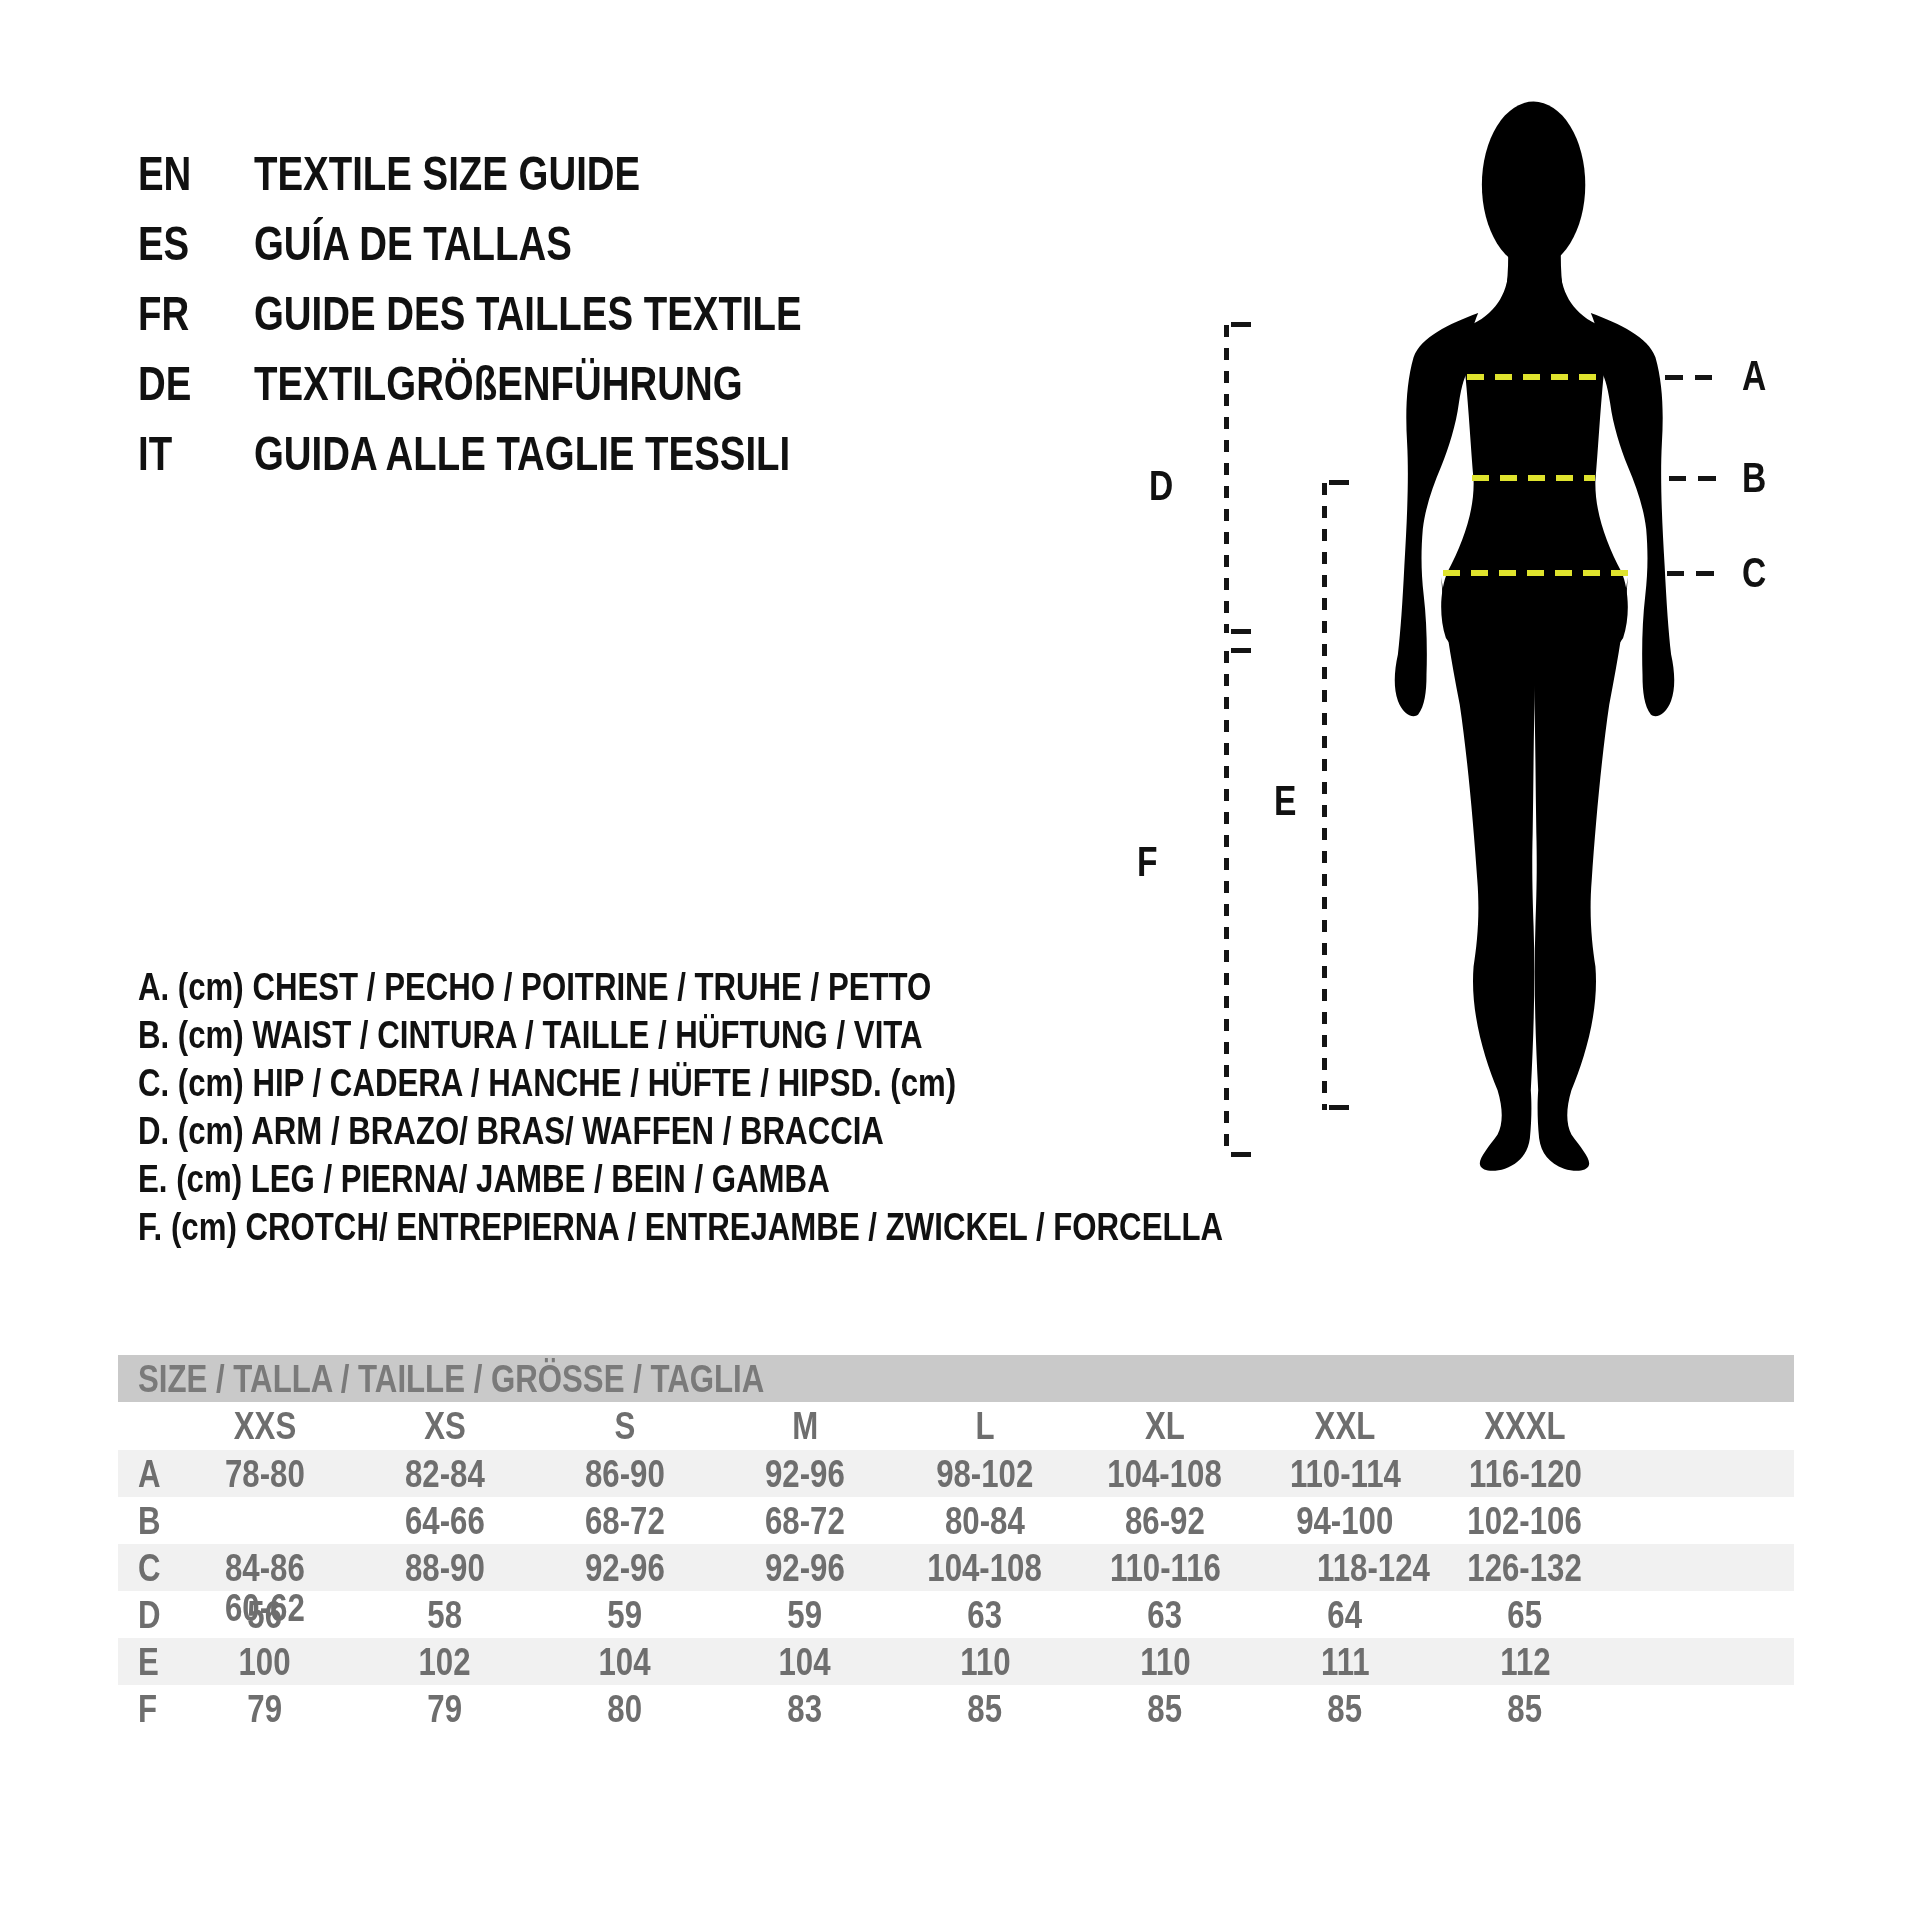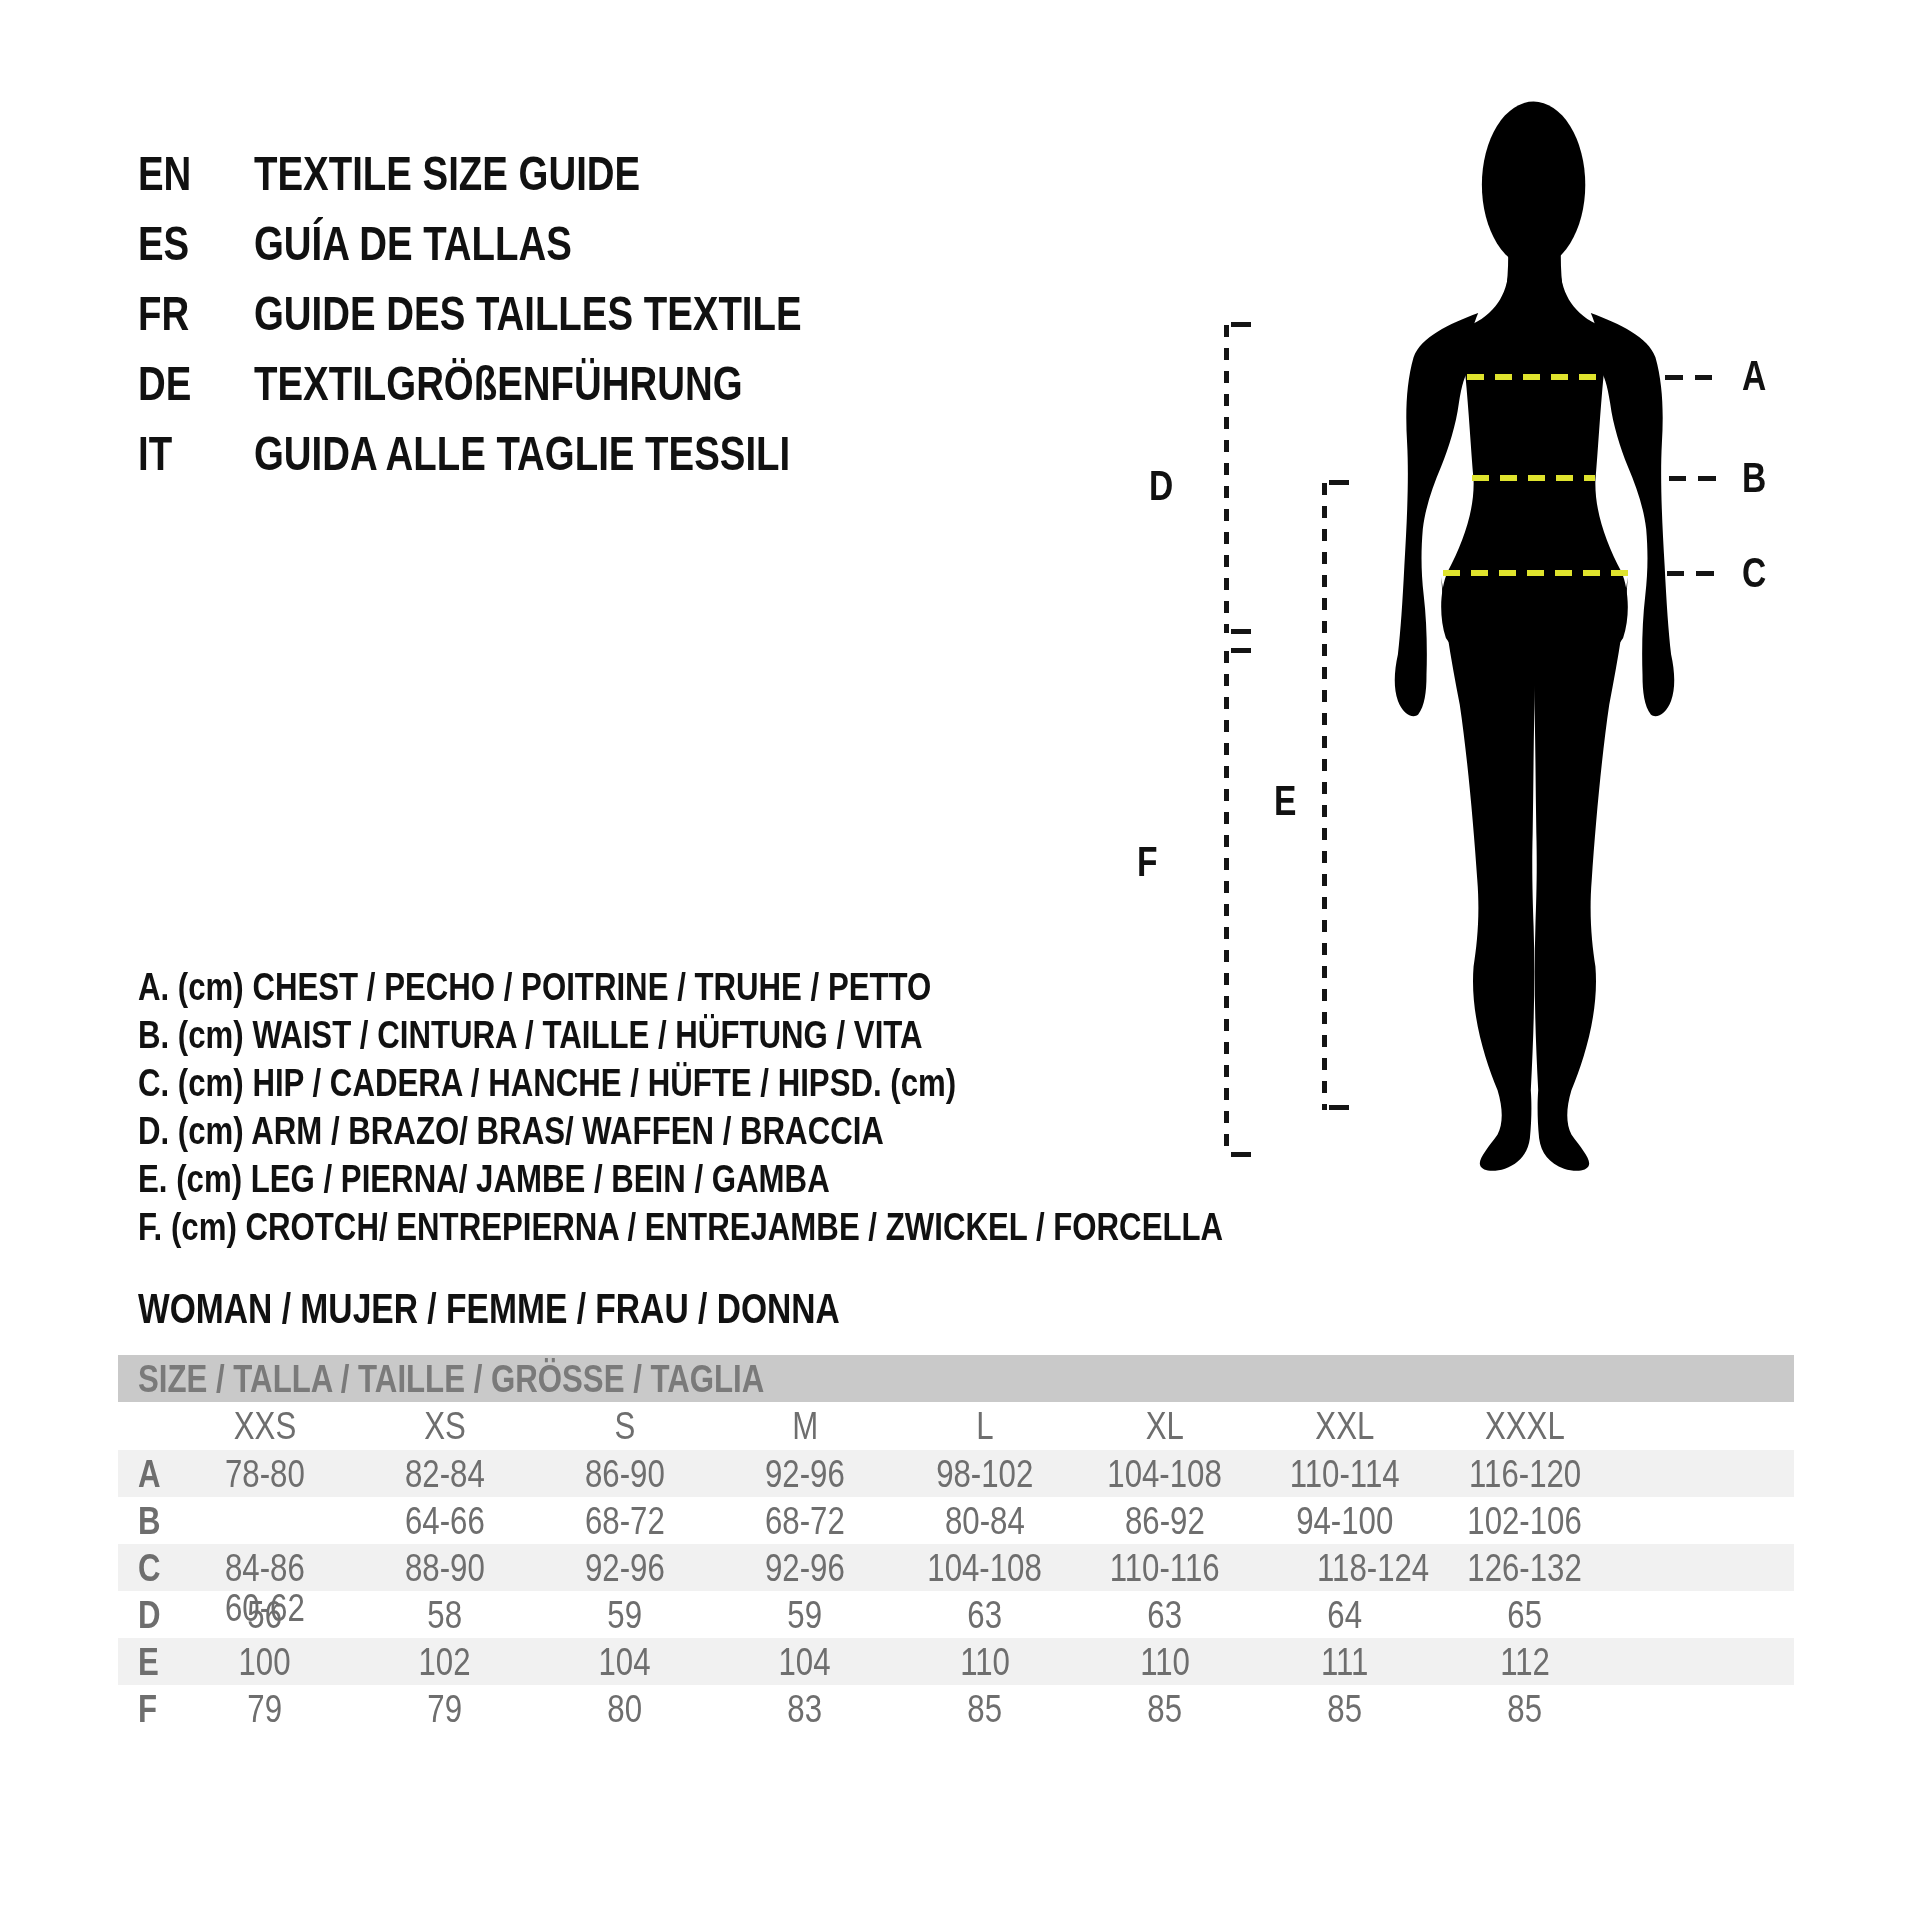--- a/index.html
+++ b/index.html
@@ -22,21 +22,21 @@
   .lang-code{left:138px;font-size:48px;line-height:52px;}
   .lang-title{left:254px;font-size:48px;line-height:52px;}
   
   .meas{left:138px;font-size:39px;line-height:46px;}
   
   .gender{left:138px;top:1286px;font-size:42px;line-height:46px;}
   
   .tbl-bar{position:absolute;left:118px;top:1355px;width:1676px;height:47px;background:var(--bar-bg);}
   .tbl-bar-label{left:138px;top:1355px;height:56px;line-height:47px;font-size:39px;color:var(--bar-text);}
   .stripe{position:absolute;left:118px;width:1676px;height:47px;background:var(--stripe);}
-  .cell{position:absolute;width:148px;height:46px;line-height:47px;font-size:39px;color:var(--tbl-gray);text-align:center;font-weight:400;}
+  .cell{position:absolute;width:148px;height:46px;line-height:47px;font-size:39px;color:var(--tbl-gray);text-align:center;font-weight:700;}
   .rowletter{position:absolute;left:138px;height:47px;line-height:47px;font-size:39px;color:var(--tbl-gray);font-weight:700;}
   
   .vdash{position:absolute;width:4.6px;background:repeating-linear-gradient(to bottom,#141414 0 12px,transparent 12px 23px);}
   .hdash{position:absolute;height:4.6px;background:repeating-linear-gradient(to right,#141414 0 17.5px,transparent 17.5px 29.5px);}
   .ydash{position:absolute;height:5.5px;background:repeating-linear-gradient(to right,var(--yellow) 0 16.6px,transparent 16.6px 28px);}
   .tick{position:absolute;width:20px;height:4.6px;background:#141414;}
   .figlabel{font-size:42px;line-height:46px;font-weight:700;}
   svg.sil{position:absolute;left:1382px;top:97px;}
 </style>
 </head>
@@ -101,21 +101,20 @@
 
   <div>
     <div class="t meas" style="top:964px"><span class="cx">A. (cm) CHEST / PECHO / POITRINE / TRUHE / PETTO</span></div>
     <div class="t meas" style="top:1012px"><span class="cx">B. (cm) WAIST / CINTURA / TAILLE / HÜFTUNG / VITA</span></div>
     <div class="t meas" style="top:1060px"><span class="cx">C. (cm) HIP / CADERA / HANCHE / HÜFTE / HIPSD. (cm)</span></div>
     <div class="t meas" style="top:1108px"><span class="cx">D. (cm) ARM / BRAZO/ BRAS/ WAFFEN / BRACCIA</span></div>
     <div class="t meas" style="top:1156px"><span class="cx">E. (cm) LEG / PIERNA/ JAMBE / BEIN / GAMBA</span></div>
     <div class="t meas" style="top:1204px"><span class="cx">F. (cm) CROTCH/ ENTREPIERNA / ENTREJAMBE / ZWICKEL / FORCELLA</span></div>
   </div>
 
-  <div class="t gender"><span class="cx">WOMAN / MUJER / FEMME / FRAU / DONNA</span></div>
 
   <div>
     <div class="tbl-bar"></div>
     <div class="t tbl-bar-label"><span class="cx">SIZE / TALLA / TAILLE / GRÖSSE / TAGLIA</span></div>
 
     <div class="stripe" style="top:1450px"></div>
     <div class="stripe" style="top:1544px"></div>
     <div class="stripe" style="top:1638px"></div>
 
     <div>

